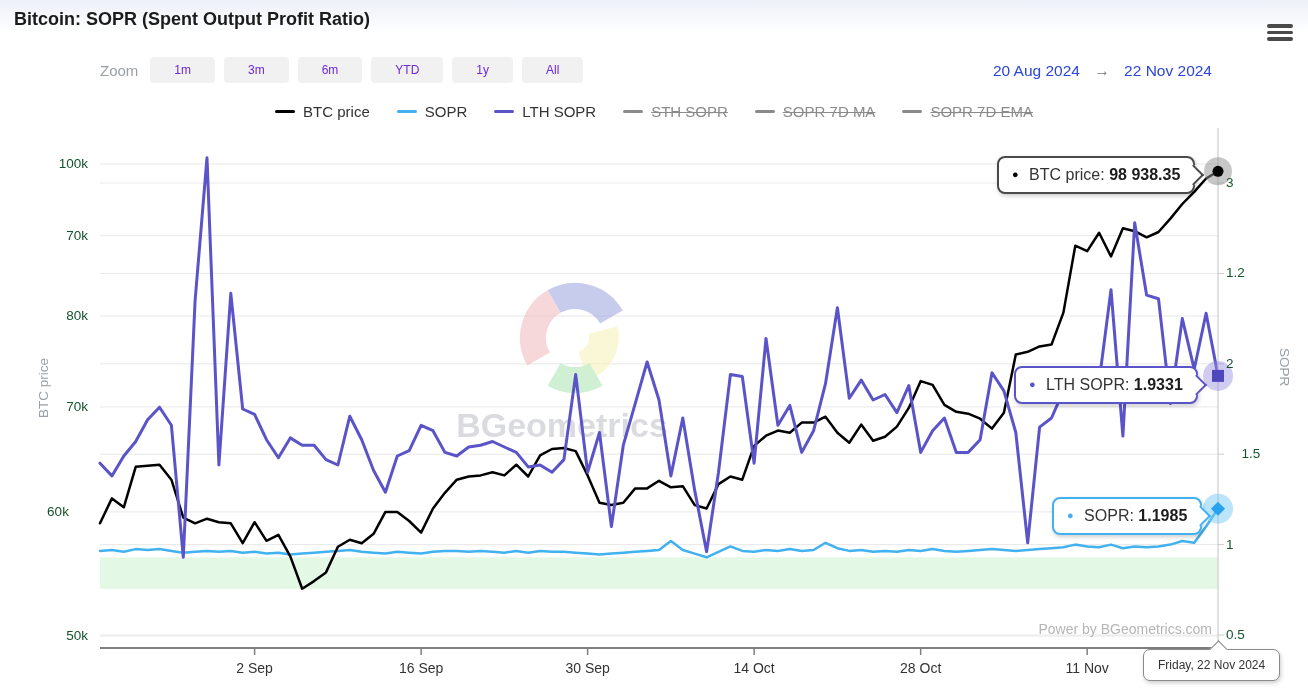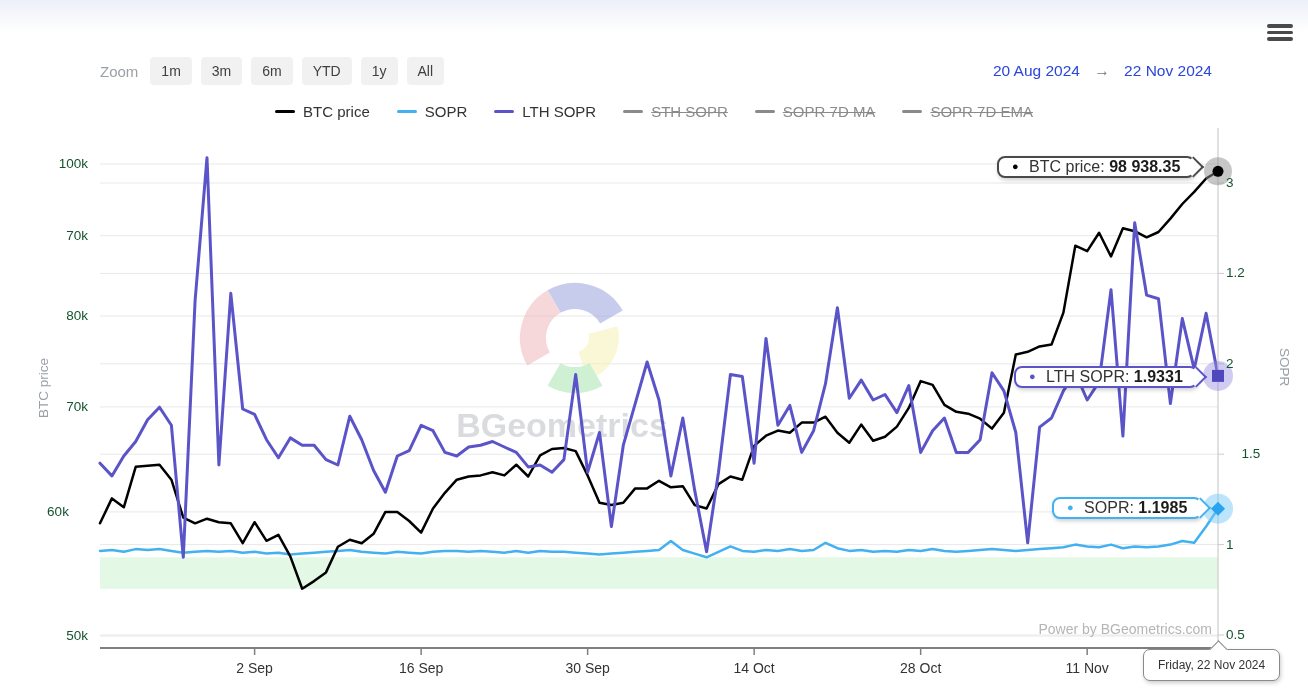--- a/index.html
+++ b/index.html
@@ -5,38 +5,38 @@
   html,body{margin:0;padding:0;background:#fff;}
   .page{position:relative;width:1308px;height:691px;overflow:hidden;background:#fff;
         font-family:"Liberation Sans",sans-serif;color:#333;}
   .top-gradient{position:absolute;left:0;top:0;width:1308px;height:32px;
         background:linear-gradient(180deg,#edf0f8 0%,#ffffff 100%);}
   .page-title{position:absolute;left:14px;top:9px;font-size:18px;font-weight:700;color:#1b1b1b;}
   .hamburger{position:absolute;left:1267px;top:24px;width:26px;cursor:pointer;}
   .hamburger span{display:block;width:26px;height:3.5px;background:#4a4a4a;border-radius:2px;margin-bottom:3px;}
   .toolbar{position:absolute;left:100px;top:57px;display:flex;align-items:center;}
   .zoom-label{color:#9aa0a6;font-size:15px;margin-right:12px;}
-  .range-btn{background:#f1f1f1;border:none;border-radius:4px;padding:6px 11px;margin-right:9px;
-        font-size:14px;color:#404040;font-family:inherit;cursor:pointer;}
+  .range-btn{background:#f1f1f1;border:none;border-radius:4px;padding:6px 24px;margin-right:9px;
+        font-size:12px;color:#6d28d9;font-family:inherit;cursor:pointer;}
   .daterange{position:absolute;top:62px;right:96px;font-size:15.5px;}
   .daterange .date{color:#2b46d9;cursor:pointer;}
   .daterange .arr{color:#777;margin:0 10px;}
   .legend{position:absolute;left:0;top:103px;width:1308px;display:flex;justify-content:center;gap:27px;}
   .legend-item{display:flex;align-items:center;font-size:15px;color:#333;cursor:pointer;}
   .legend-item .swatch{display:inline-block;width:20px;height:3px;border-radius:2px;margin-right:8px;}
   .legend-item.disabled{color:#8a8a8a;text-decoration:line-through;}
   svg{position:absolute;left:0;top:0;}
   .y-label{position:absolute;font-size:13.5px;color:#14532d;}
   .y-left{left:28px;width:60px;text-align:right;}
   .y-right{left:1226px;width:50px;text-align:left;}
   .x-label{position:absolute;top:660px;width:80px;text-align:center;font-size:14px;color:#333;}
   .axis-title{position:absolute;font-size:13.5px;color:#9aa0a6;white-space:nowrap;}
   .axis-title-left{left:36px;top:418px;transform:rotate(-90deg);transform-origin:0 0;}
   .axis-title-right{left:1292px;top:348px;transform:rotate(90deg);transform-origin:0 0;}
-  .tooltip{position:absolute;background:#fff;border-radius:8px;padding:0 13px;font-size:16px;
+  .tooltip{position:absolute;background:#fff;border-radius:8px;padding:8px 13px;font-size:16px;
         color:#333;white-space:nowrap;box-shadow:1px 2px 4px rgba(0,0,0,.2);}
   .tooltip b{color:#1c1c1c;}
   .tooltip .bullet{font-size:11px;vertical-align:2px;margin-right:6px;}
   .tooltip .arrow{position:absolute;right:-8px;top:50%;width:13px;height:13px;background:#fff;
         transform:translateY(-50%) rotate(45deg);}
   .tt-btc{left:997px;top:156px;border:2px solid #4a4a4a;}
   .tt-btc .arrow{border-right:2px solid #4a4a4a;border-top:2px solid #4a4a4a;}
   .tt-btc .bullet{color:#000;}
   .tt-lth{left:1014px;top:366px;border:2px solid #5b54c8;}
   .tt-lth .arrow{border-right:2px solid #5b54c8;border-top:2px solid #5b54c8;}
@@ -47,20 +47,21 @@
   .tt-date{left:1143px;top:649px;border:1.5px solid #8a8a8a;font-size:12px;padding:8px 14px;border-radius:7px;}
   .tt-date .arrow-up{position:absolute;left:68px;top:-7px;width:12px;height:12px;background:#fff;
         transform:rotate(45deg);border-left:1.5px solid #8a8a8a;border-top:1.5px solid #8a8a8a;}
   .power-by{position:absolute;right:96px;top:621px;font-size:14px;color:#b5b5b5;}
 </style>
 </head>
 <body>
 
 <div class="page">
   <div class="top-gradient"></div>
+  <div class="page-title">Bitcoin: SOPR (Spent Output Profit Ratio)</div>
   <div class="hamburger">
       <span></span>
       <span></span>
       <span></span>
     </div>
 
   <div class="toolbar">
     <span class="zoom-label">Zoom</span>
     <button class="range-btn">1m</button>
     <button class="range-btn">3m</button>

